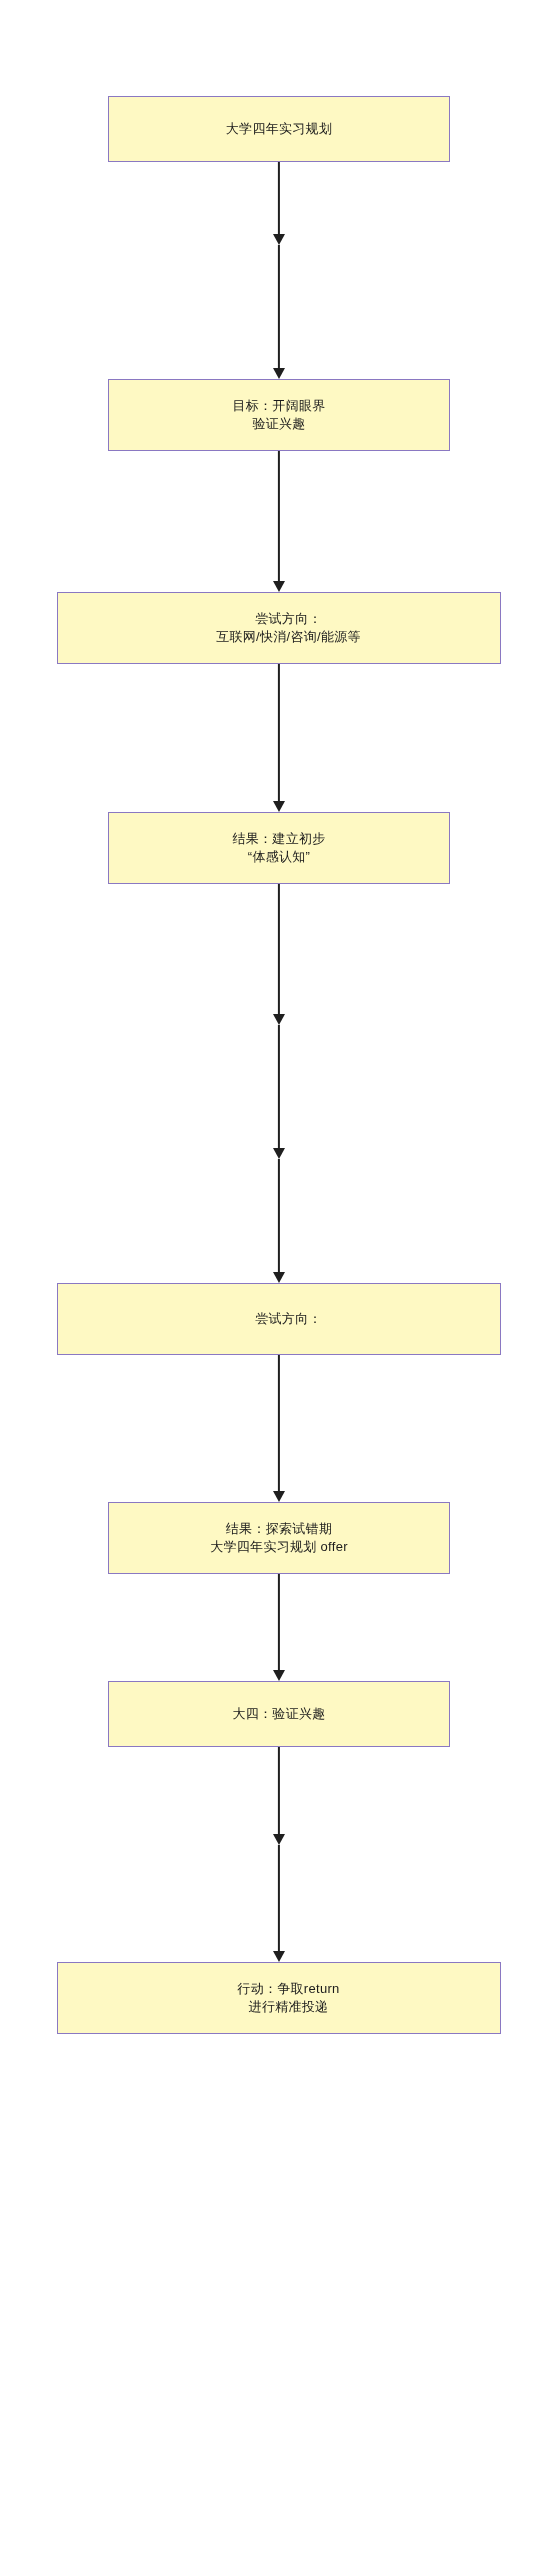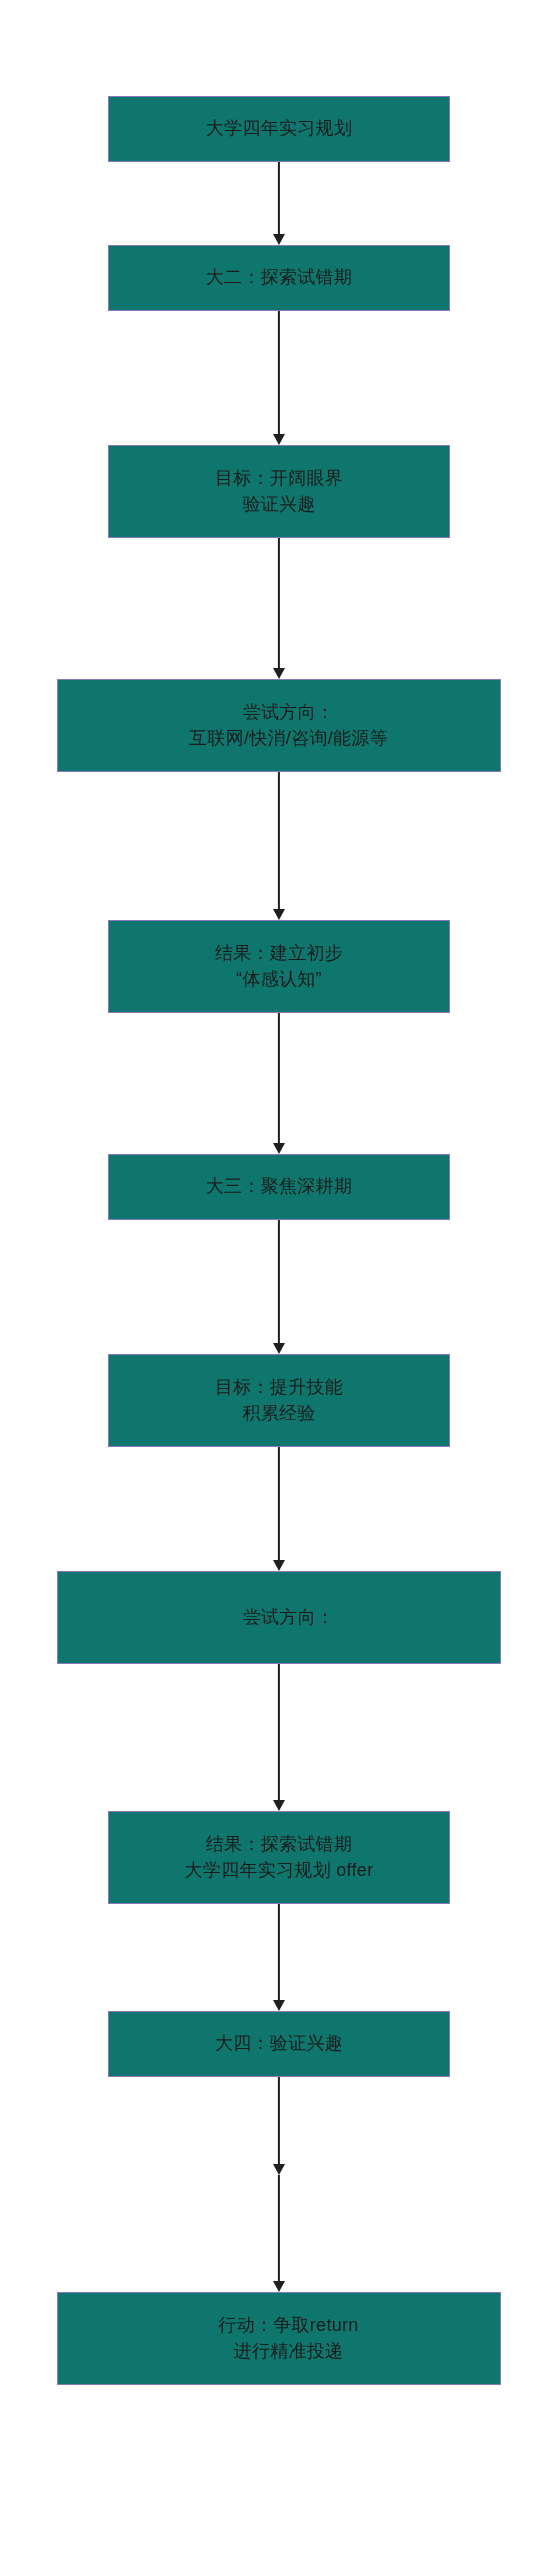--- a/index.html
+++ b/index.html
@@ -16,42 +16,42 @@
   #flow {
     position: relative;
     width: 558px;
     height: 2576px;
     display: flex;
     flex-direction: column;
     align-items: center;
   }
   .node {
     box-sizing: border-box;
-    background: #0f766e;
+    background: #fef9c3;
     border: 1.8px solid #8a78c2;
     color: #1b1b1b;
     display: flex;
     flex-direction: column;
     align-items: center;
     justify-content: center;
     text-align: center;
-    font-size: 18px;
+    font-size: 13px;
     line-height: 1.42;
     letter-spacing: 0.3px;
     font-weight: 400;
   }
   .node .line {
     white-space: nowrap;
     display: block;
   }
   
   .node.w-std { width: 342px; }
   .node.w-wide { width: 444px; padding-left: 19px; }
   .node.h-one { height: 66px; }
-  .node.h-two { height: 93px; }
+  .node.h-two { height: 72px; }
 
   .connector {
     position: relative;
     width: 18px;
     display: flex;
     justify-content: center;
   }
   .connector .stem {
     position: absolute;
     top: 0;
@@ -77,23 +77,20 @@
 <body>
 
 <div id="flow" style="padding-top: 96px;">
     <div class="node w-std h-one">
       <span class="line">大学四年实习规划</span>
     </div>
     <div class="connector" style="height: 83px;">
       <div class="stem"></div>
       <div class="head"></div>
     </div>
-    <div class="node w-std h-one">
-      <span class="line">大二：探索试错期</span>
-    </div>
     <div class="connector" style="height: 134px;">
       <div class="stem"></div>
       <div class="head"></div>
     </div>
     <div class="node w-std h-two">
       <span class="line">目标：开阔眼界</span>
       <span class="line">验证兴趣</span>
     </div>
     <div class="connector" style="height: 141px;">
       <div class="stem"></div>
@@ -108,30 +105,23 @@
       <div class="head"></div>
     </div>
     <div class="node w-std h-two">
       <span class="line">结果：建立初步</span>
       <span class="line">“体感认知”</span>
     </div>
     <div class="connector" style="height: 141px;">
       <div class="stem"></div>
       <div class="head"></div>
     </div>
-    <div class="node w-std h-one">
-      <span class="line">大三：聚焦深耕期</span>
-    </div>
     <div class="connector" style="height: 134px;">
       <div class="stem"></div>
       <div class="head"></div>
-    </div>
-    <div class="node w-std h-two">
-      <span class="line">目标：提升技能</span>
-      <span class="line">积累经验</span>
     </div>
     <div class="connector" style="height: 124px;">
       <div class="stem"></div>
       <div class="head"></div>
     </div>
     <div class="node w-wide h-two">
       <span class="line">尝试方向：</span>
     </div>
     <div class="connector" style="height: 147px;">
       <div class="stem"></div>

